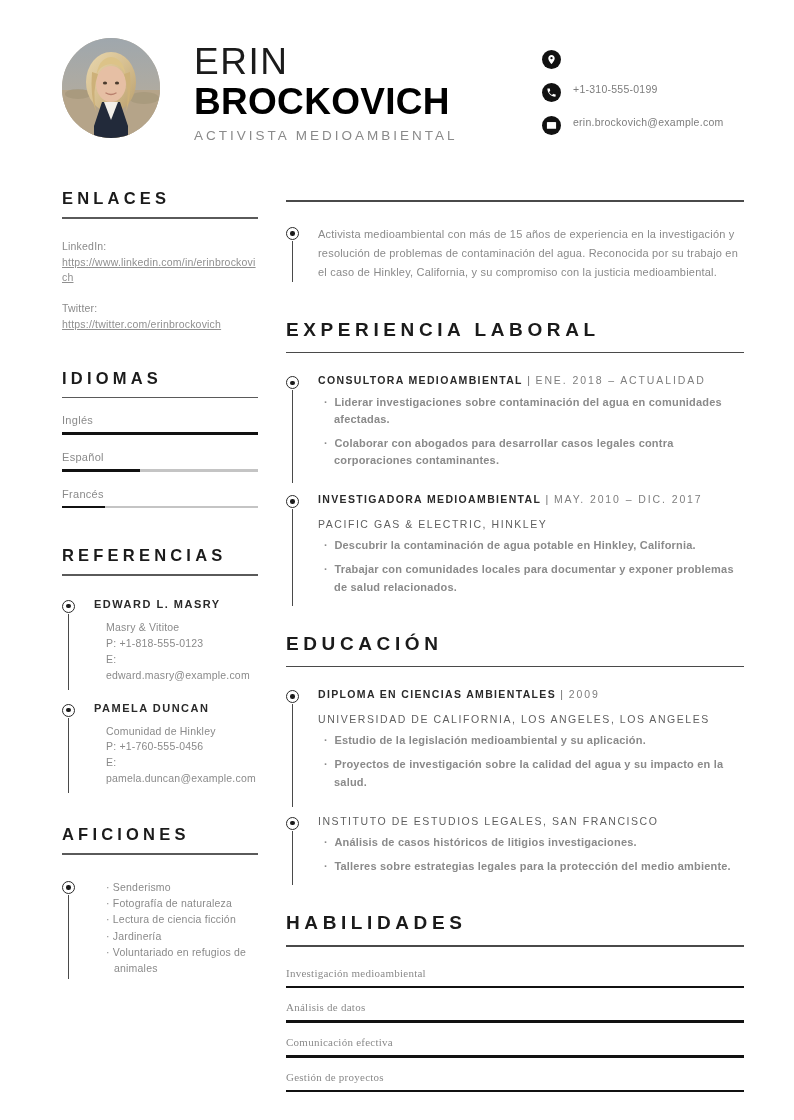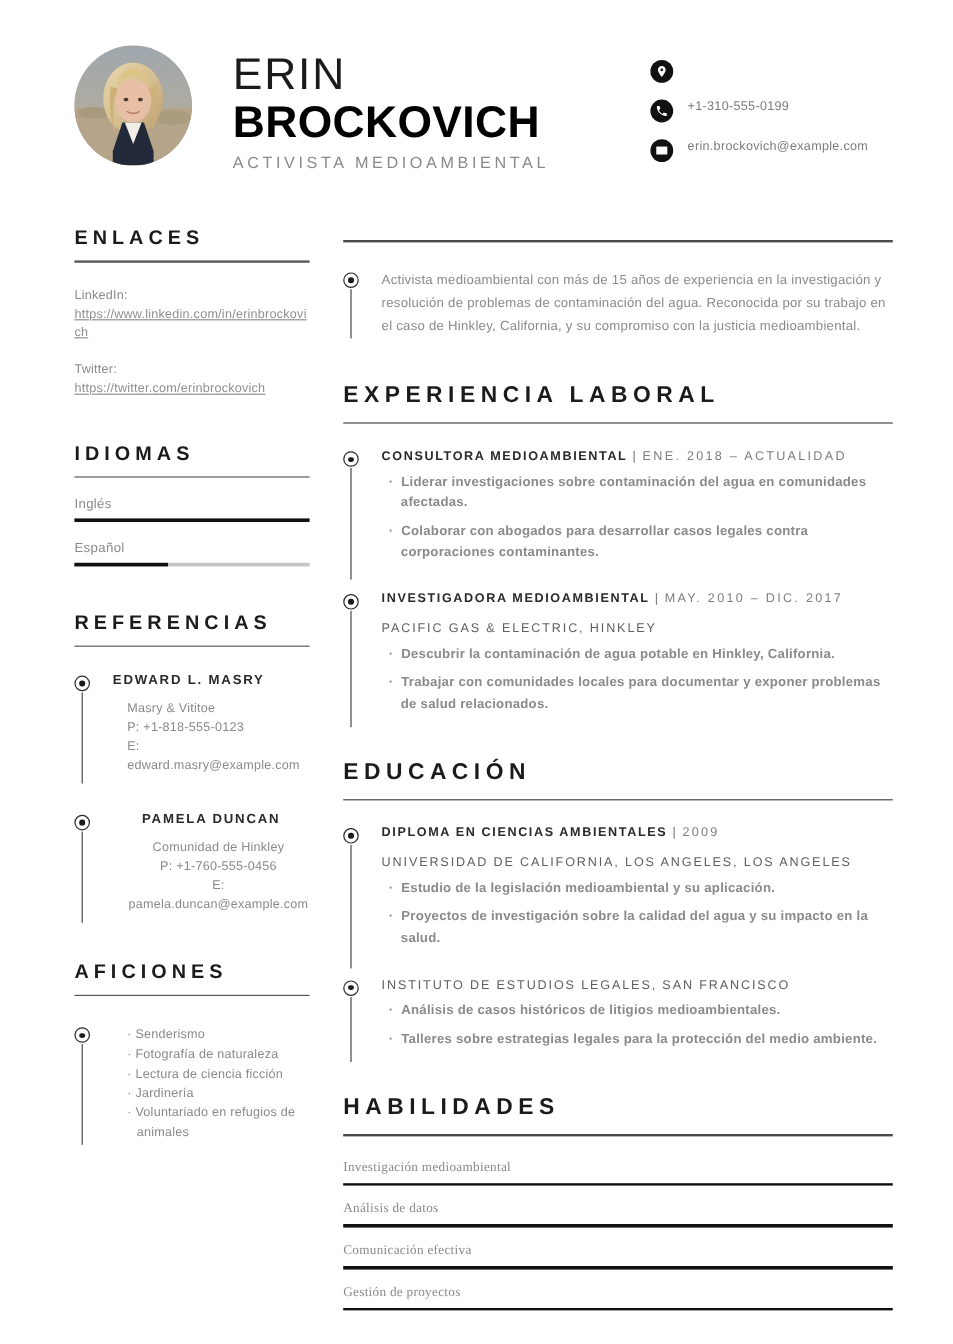--- a/index.html
+++ b/index.html
@@ -264,40 +264,46 @@
           </div>
         </div>
 
         <div class="lang-item">
           <div class="lang-name">Español</div>
           <div class="lang-track">
             <div class="lang-fill" id="lang1" style="width: 40%;"></div>
           </div>
         </div>
 
+        <div class="lang-item">
+          <div class="lang-name">Francés</div>
+          <div class="lang-track">
+            <div class="lang-fill" id="lang2" style="width: 22%;"></div>
+          </div>
+        </div>
       </div>
 
       <div class="sec" style="margin-top:38px;">
         <div class="sec-title">REFERENCIAS</div>
         <div class="sec-rule"></div>
 
         <div class="ref-item tl-item">
           <span class="tl-marker">
               <i></i>
             </span>
           <span class="tl-line"></span>
           <div class="ref-name">EDWARD L. MASRY</div>
           <div class="ref-detail">
             <div>Masry &amp; Vititoe</div>
             <div>P: +1-818-555-0123</div>
             <div>E: edward.masry@example.com</div>
           </div>
         </div>
 
-        <div class="ref-item tl-item" style="margin-top:30px;text-align:center;">
+        <div class="ref-item tl-item" style="margin-top:18px;">
           <span class="tl-marker">
               <i></i>
             </span>
           <span class="tl-line"></span>
           <div class="ref-name">PAMELA DUNCAN</div>
           <div class="ref-detail">
             <div>Comunidad de Hinkley</div>
             <div>P: +1-760-555-0456</div>
             <div>E: pamela.duncan@example.com</div>
           </div>
@@ -392,21 +398,21 @@
           </div>
         </div>
 
         <div class="entry tl-item" style="margin-top:24px;">
           <span class="tl-marker">
               <i></i>
             </span>
           <span class="tl-line" style="bottom:-10px;"></span>
           <div class="entry-org">INSTITUTO DE ESTUDIOS LEGALES, SAN FRANCISCO</div>
           <div class="bullets">
-            <div class="bullet">· &nbsp;<span>Análisis de casos históricos de litigios medioambientales.</span></div>
+            <div class="bullet">· &nbsp;<span>Análisis de casos históricos de litigios investigaciones.</span></div>
             <div class="bullet">· &nbsp;<span>Talleres sobre estrategias legales para la protección del medio ambiente.</span></div>
           </div>
         </div>
       </div>
 
       <div class="sec mt-sec">
         <div class="sec-title main">HABILIDADES</div>
         <div class="sec-rule main"></div>
 
         <div class="skills-grid">

